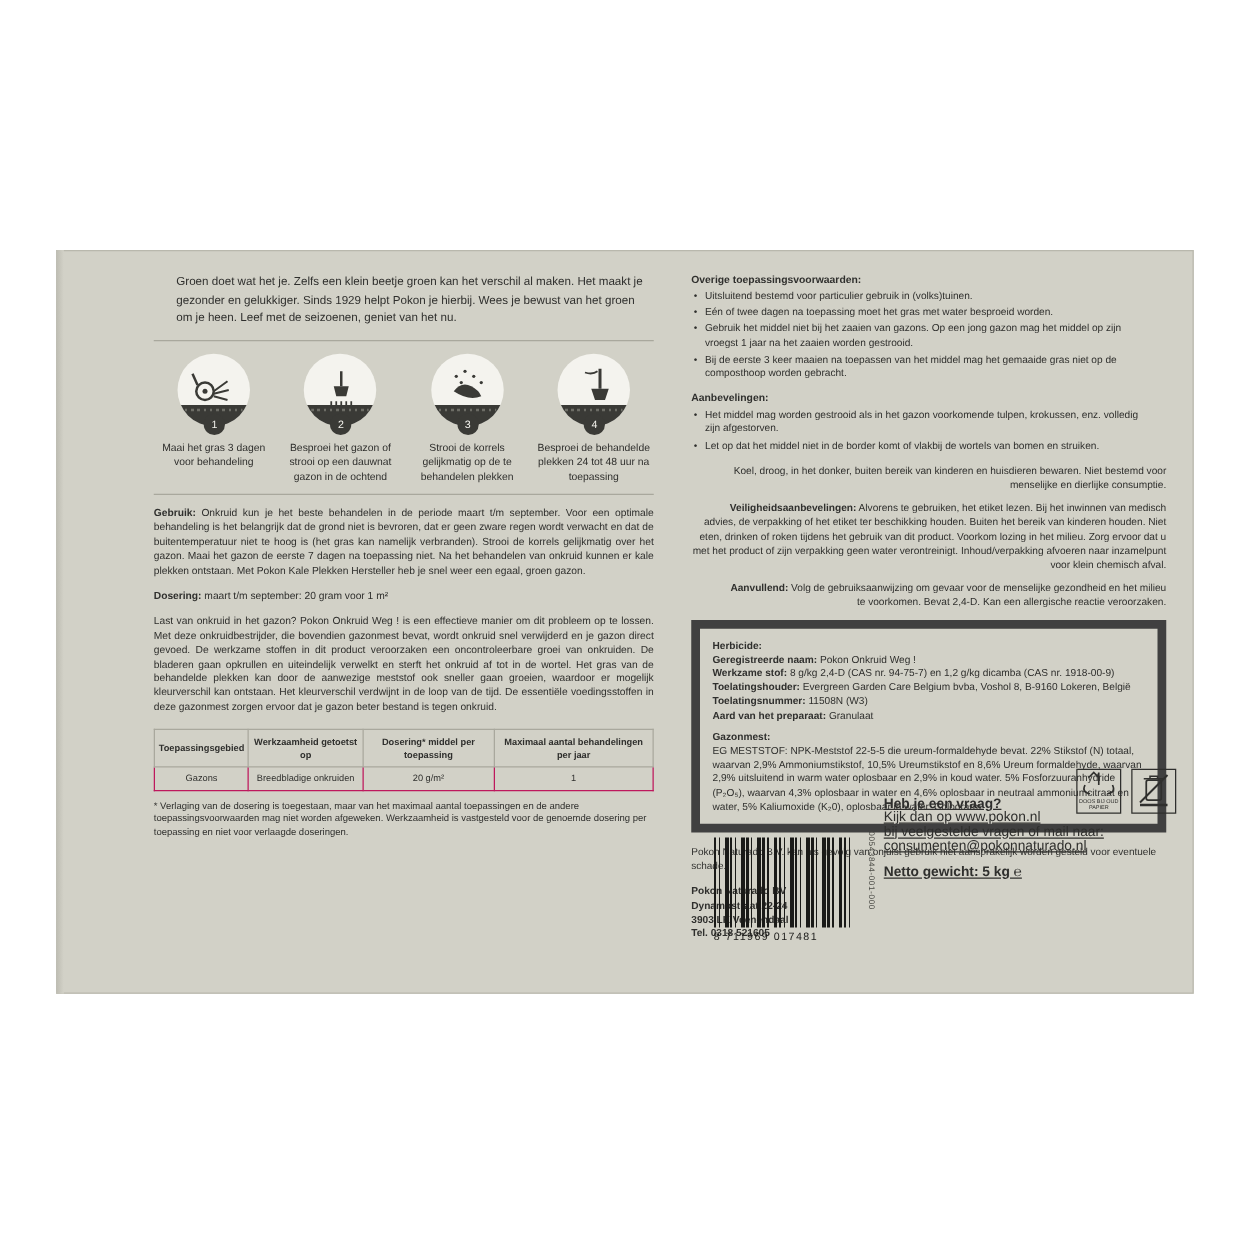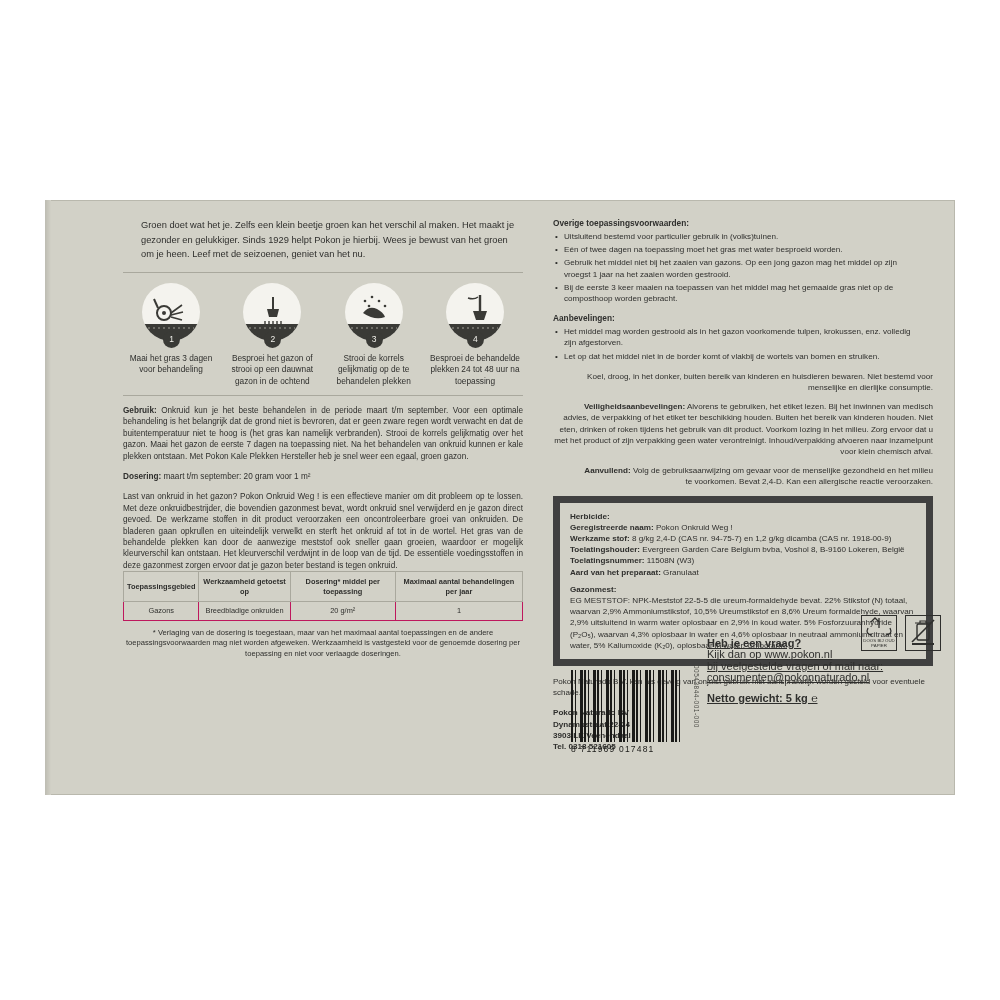--- a/index.html
+++ b/index.html
@@ -13,24 +13,24 @@
   .steps{border-top:1px solid #a9a89d;border-bottom:1px solid #a9a89d;padding:10px 0 8px 0;display:flex;justify-content:space-between;}
   .step{width:96px;text-align:center;position:relative;}
   .circle{width:58px;height:58px;border-radius:50%;background:#f4f3ee;margin:0 auto 12px auto;position:relative;overflow:hidden;}
   .circle .ground{position:absolute;left:0;bottom:0;width:100%;height:17px;background:#3a3a36;}
   .circle .ground:after{content:"";position:absolute;left:6px;top:3px;right:6px;height:2px;background:repeating-linear-gradient(to right,#6d6d66 0 2px,transparent 2px 5px);}
   .circle svg{position:absolute;left:0;top:0;}
   .badge{position:absolute;left:50%;margin-left:-8px;top:48px;width:17px;height:17px;border-radius:50%;background:#3a3a36;color:#f2f1eb;font-size:8.5px;line-height:17px;text-align:center;}
   .step-txt{font-size:8.3px;line-height:11.5px;color:#2f2f2d;}
   .body-txt{font-size:8.2px;line-height:11.4px;color:#2f2f2d;margin:9px 0 0 0;text-align:justify;}
   .body-txt b{font-weight:bold;}
-  table.doser{border-collapse:collapse;width:100%;font-size:7.4px;color:#2f2f2d;}
+  table.doser{border-collapse:collapse;margin-top:12px;width:100%;font-size:7.4px;color:#2f2f2d;}
   table.doser th{border:1px solid #a9a89d;padding:5px 3px;font-weight:bold;line-height:9.5px;text-align:center;background:transparent;}
   table.doser td{border:1px solid #be185d;padding:4px 3px;text-align:center;line-height:9.5px;}
-  .footnote{font-size:7.6px;line-height:10.6px;color:#2f2f2d;margin-top:7px;text-align:center;}
+  .footnote{font-size:7.6px;line-height:10.6px;color:#2f2f2d;margin-top:7px;}
   .r-h{font-size:8.3px;font-weight:bold;color:#2f2f2d;margin:0 0 3px 0;}
   .r-list{margin:0 17px 9px 0;padding:0 0 0 11px;list-style:none;}
   .r-list li{font-size:8.1px;line-height:11.2px;color:#2f2f2d;position:relative;margin-bottom:2px;}
   .r-list li:before{content:"•";position:absolute;left:-9px;top:0;}
   .r-p{font-size:8.1px;line-height:11.2px;color:#2f2f2d;margin:0 0 8px 0;text-align:right;}
   .r-p b{font-weight:bold;margin-left:28px;}
   .boxed{border:7px solid #404040;padding:8px 10px;margin-top:4px;}
   .boxed .sec{font-size:8.1px;line-height:11.2px;color:#2f2f2d;margin:0;}
   .boxed .sec b{font-weight:bold;}
   .boxed .gap{height:6px;}

